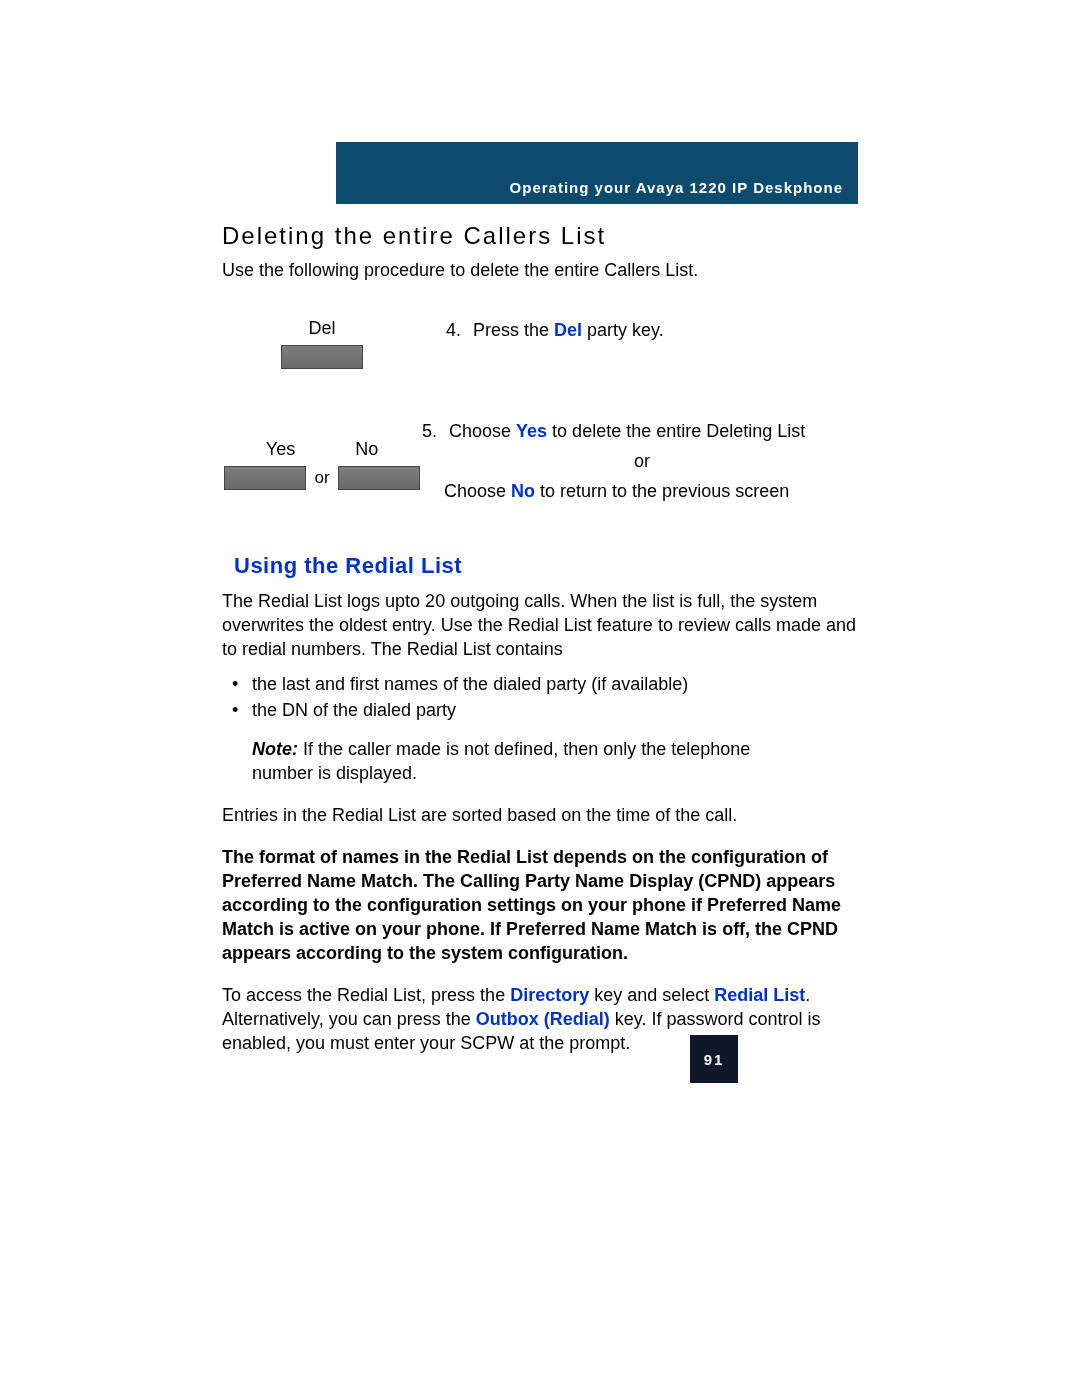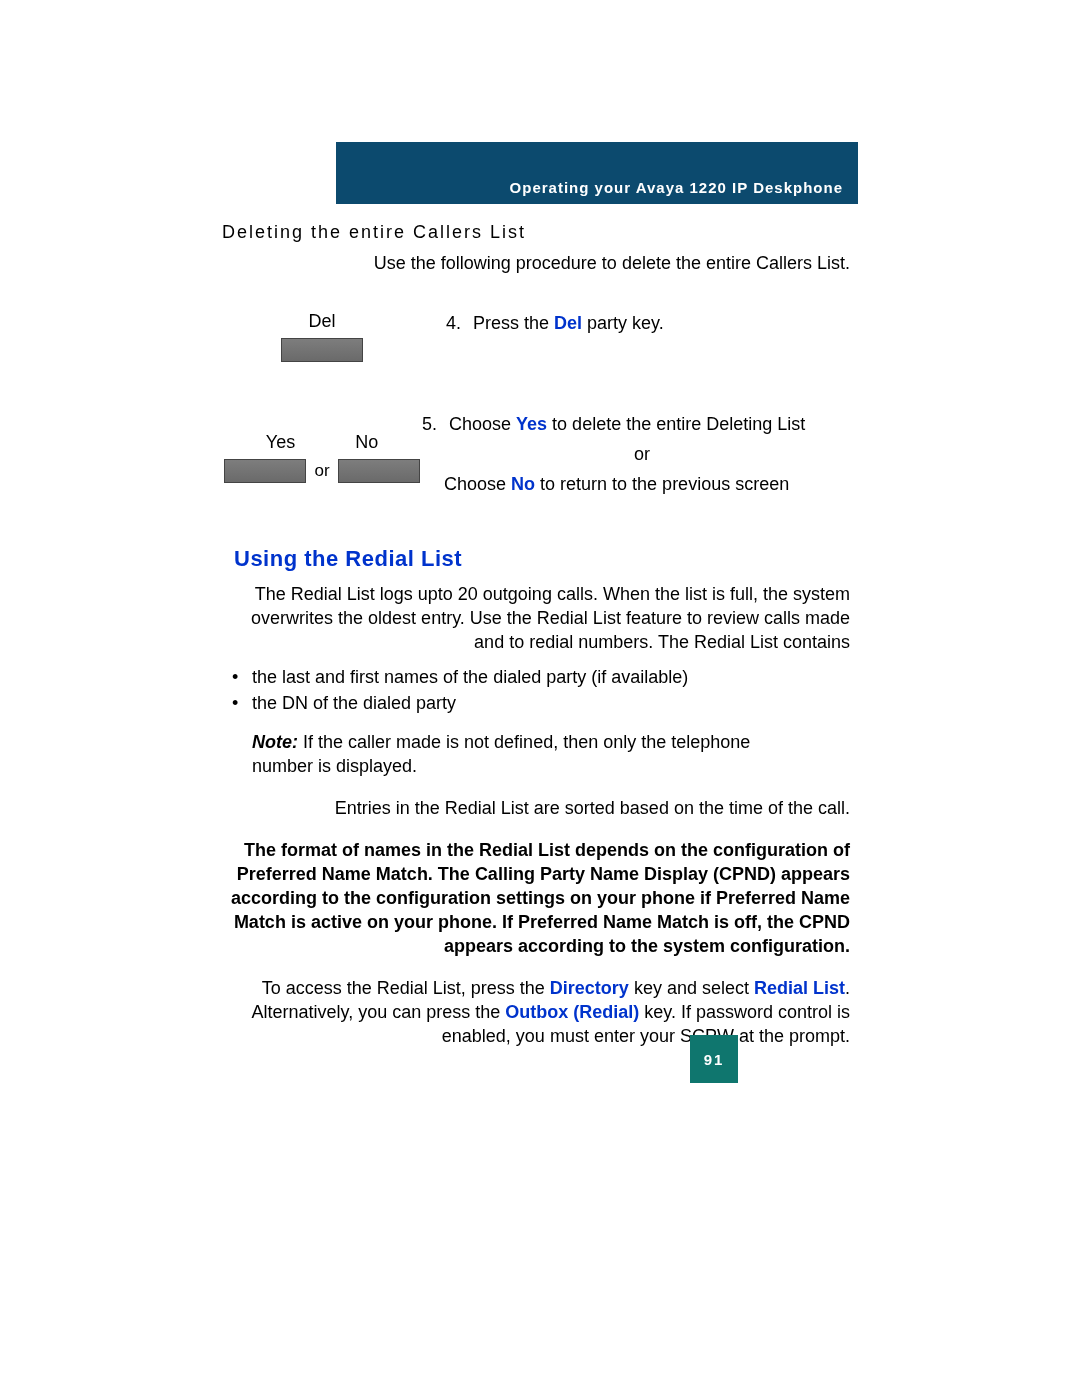--- a/index.html
+++ b/index.html
@@ -33,29 +33,28 @@
     font-weight: bold;
     letter-spacing: 1px;
   }
   .content {
     position: absolute;
     left: 222px;
     top: 222px;
     width: 640px;
   }
   .subheading {
-    font-size: 18px;
+    font-size: 24px;
     letter-spacing: 2px;
     margin: 0 0 8px 0;
   }
   .body-text {
     font-size: 18px;
     line-height: 24px;
-    margin: 0 12px 10px 0;
-    text-align: right;
+    margin: 0 0 10px 0;
   }
   .step-row {
     display: flex;
     align-items: flex-start;
     margin-top: 30px;
   }
   .left-col {
     width: 200px;
     text-align: center;
   }
@@ -135,21 +134,21 @@
   .note-label {
     font-style: italic;
     font-weight: bold;
   }
   .page-number-box {
     position: absolute;
     left: 690px;
     top: 1035px;
     width: 48px;
     height: 48px;
-    background: #0f766e;
+    background: #0f172a;
     color: #fff;
     font-weight: bold;
     font-size: 15px;
     letter-spacing: 2px;
     display: flex;
     align-items: center;
     justify-content: center;
   }
 </style>
 </head>

